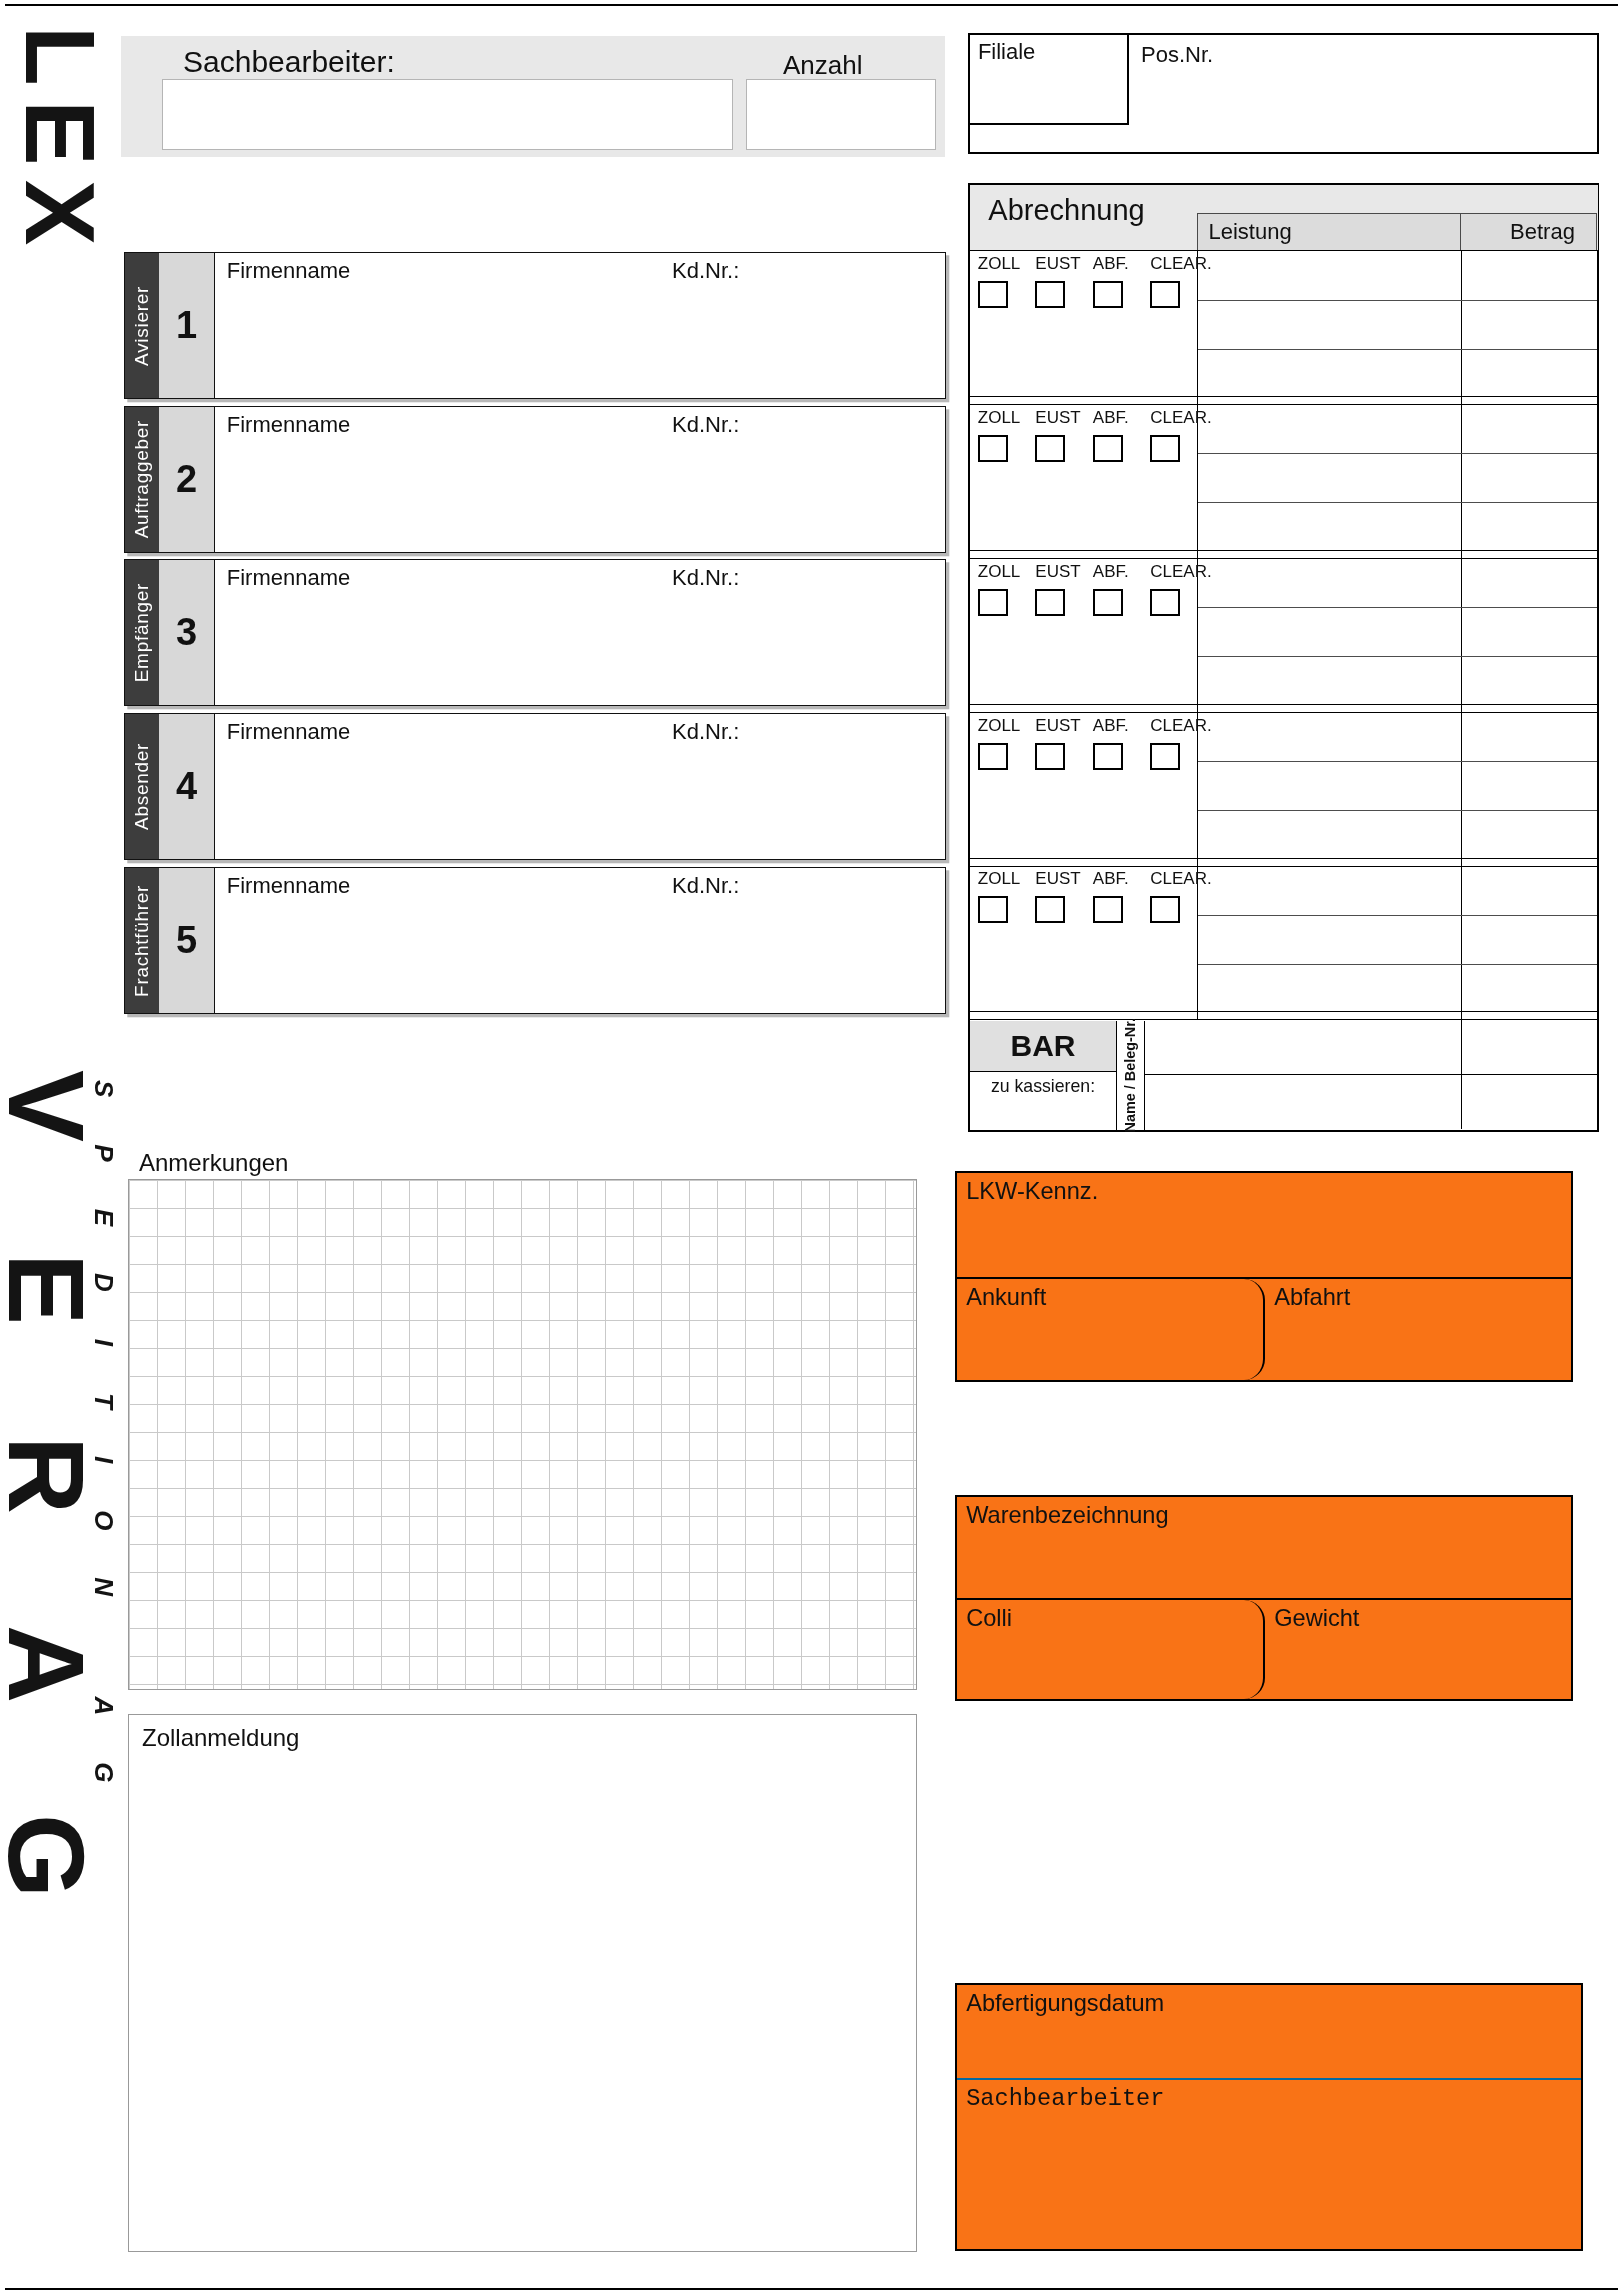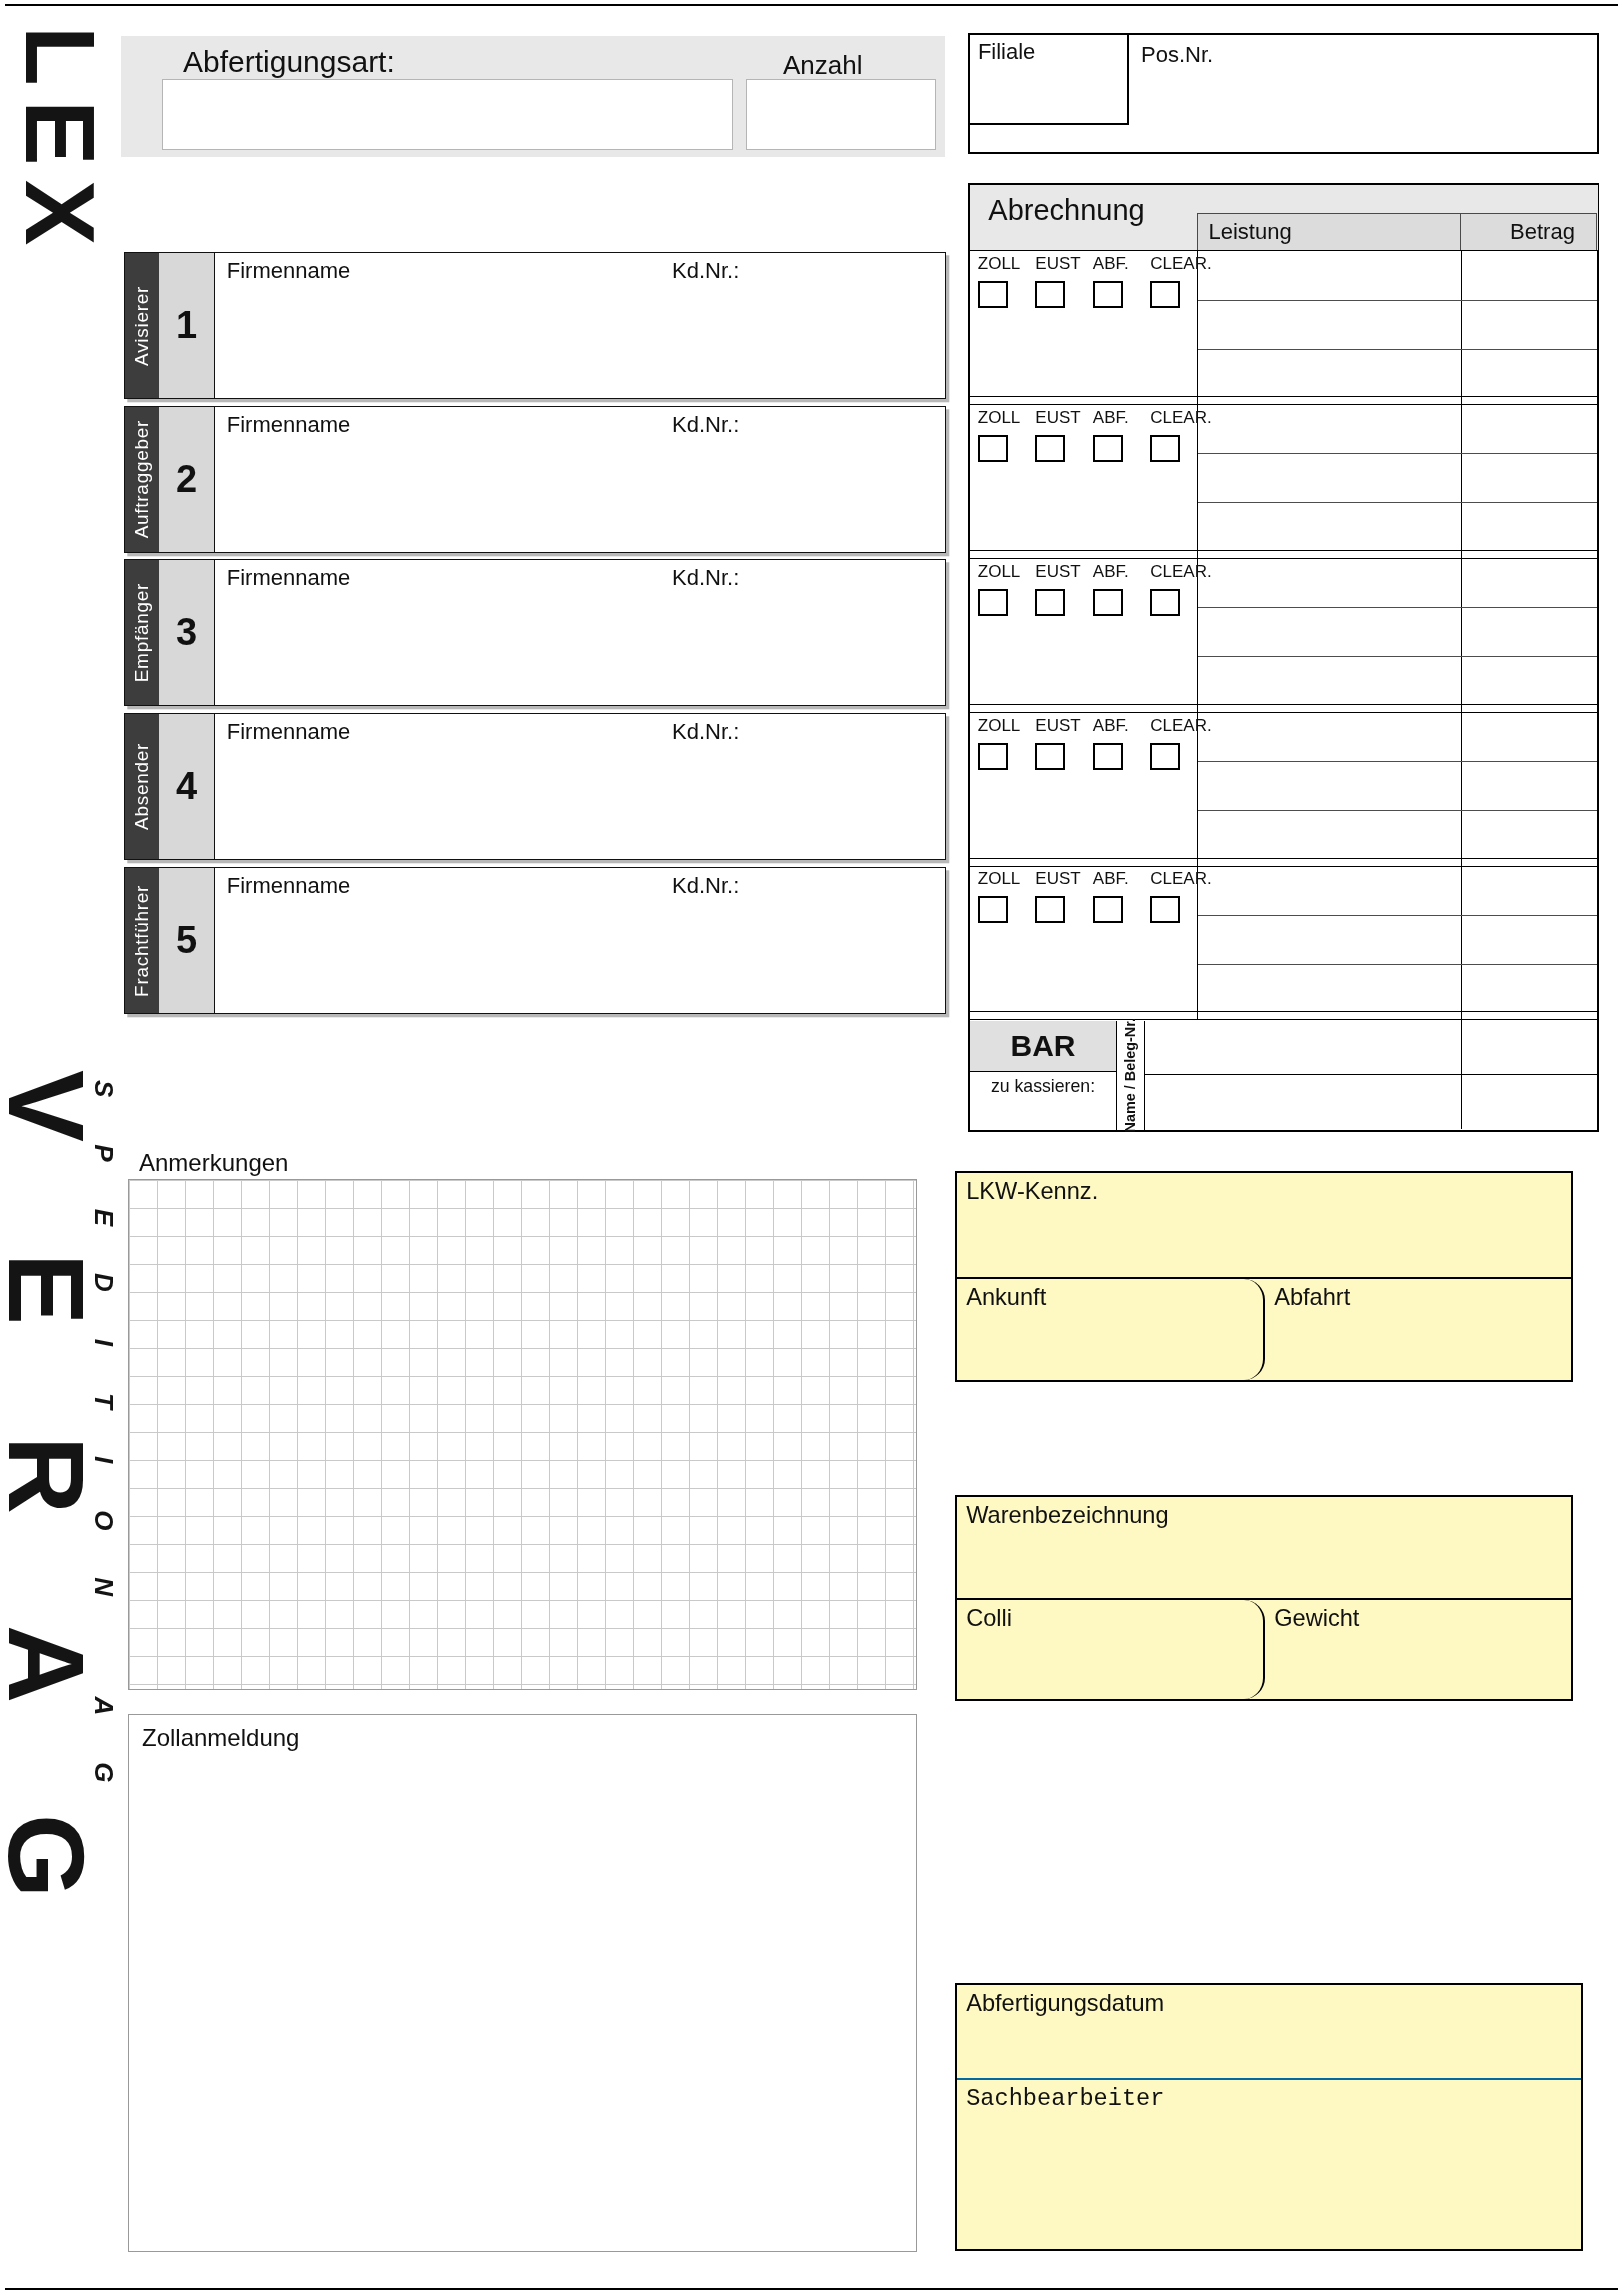--- a/index.html
+++ b/index.html
@@ -71,21 +71,21 @@
   .flabel { position:absolute; top:5.2px; font-size:22px; }
 
   
   .anm-label { left:139px; top:1149px; font-size:24px; }
   .anm-grid { left:128px; top:1179px; width:789px; height:511px; border:1.3px solid #999; background-color:#fff;
               background-image:linear-gradient(to right,#c9c9c9 0.7px,transparent 0.7px),
                                linear-gradient(to bottom,#c9c9c9 0.7px,transparent 0.7px);
               background-size:28px 28px; }
 
   
-  .bx { position:absolute; border:2px solid #000; background:#fef9c3; display:flex; flex-direction:column; }
+  .bx { position:absolute; border:2px solid #000; background:#f97316; display:flex; flex-direction:column; }
   .bx-top { position:relative; }
   .bx-row { display:flex; border-top:2px solid #000; flex:1; }
   .bx-cell { flex:1; position:relative; border-right:2px solid #000;border-radius:21px; }
   .bx-cell.last { border-right:none; }
   .bx-bottom { border-top:2px solid #0369a1; flex:1; position:relative;font-family:Liberation Mono, monospace; }
   .bx-label { position:absolute; left:9.2px; top:5.2px; font-size:23.6px; }
 
   .zoll-box { left:128px; top:1714px; width:789px; height:538px; border:1.3px solid #999; background:#fff; position:absolute;text-decoration:underline; }
   .zoll-label { position:absolute; left:13px; top:9.2px; font-size:24px; }
 </style>
@@ -95,21 +95,21 @@
 <div class="page">
 
   <div class="rule" style="left:5.2px; top:3.9px; width:1613px; height:2px;"></div>
   <div class="rule" style="left:5.2px; top:2288px; width:1613px; height:2px;"></div>
 
   <div class="abs lex-logo vtext-down">LEX</div>
   <div class="abs verag-logo vtext-down">VERAG</div>
   <div class="abs spedition-logo vtext-down">SPEDITION AG</div>
 
   <div class="abs hdr-block">
-    <div class="hdr-label1">Abfertigungsart:</div>
+    <div class="hdr-label1">Sachbearbeiter:</div>
     <div class="hdr-input1"></div>
     <div class="hdr-label2">Anzahl Tarifnr.:</div>
     <div class="hdr-input2"></div>
   </div>
 
   <div class="abs filiale-box">
     <div class="filiale-cell">
       <span class="cell-label">Filiale</span>
     </div>
     <span class="posnr-label">Pos.Nr.</span>

